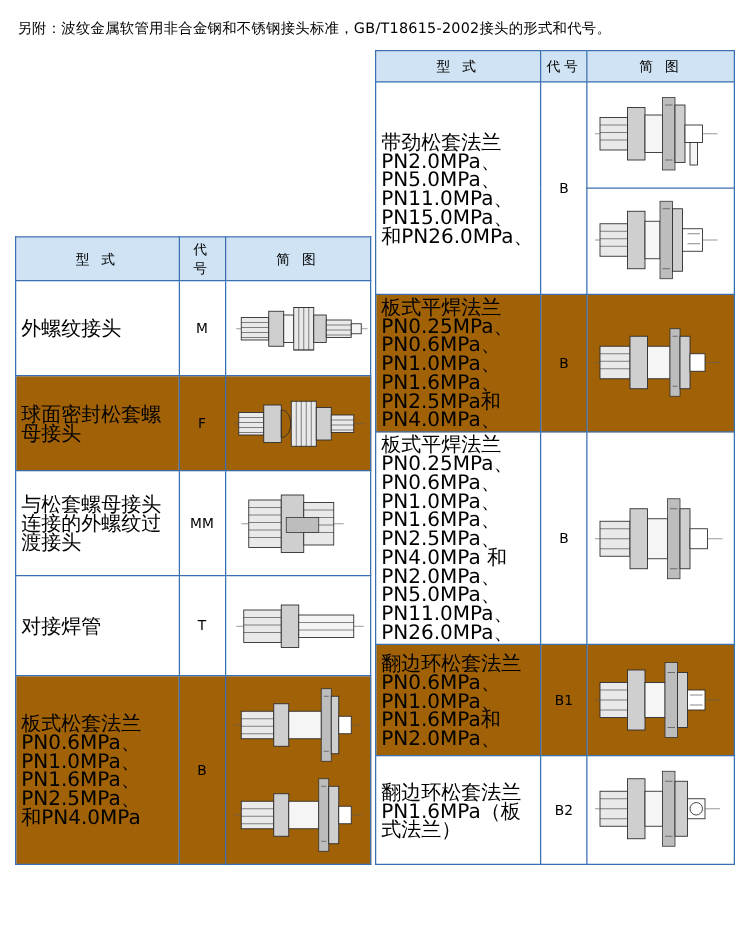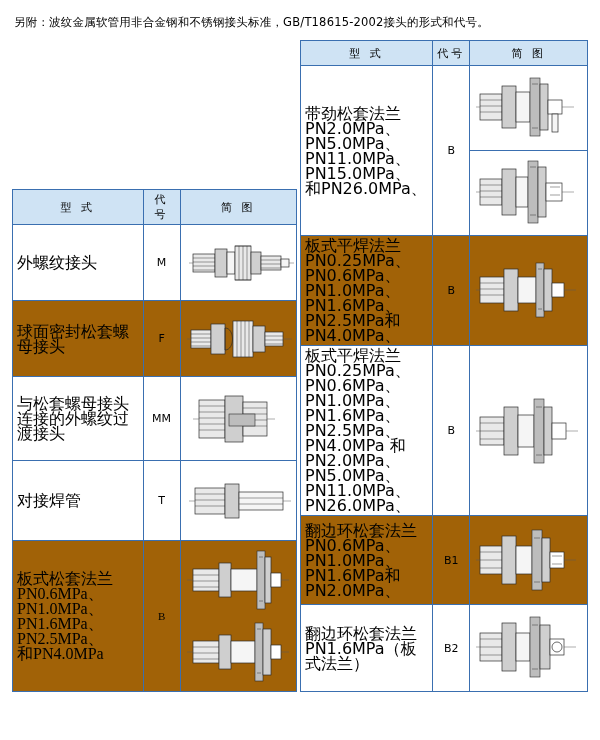--- a/index.html
+++ b/index.html
@@ -186,21 +186,21 @@
                 <path class="thin" d="M10 26h30M10 32h30M10 38h30"></path>
                 <rect class="darkfill" x="40" y="16" width="14" height="34"></rect>
                 <rect class="lightfill" x="54" y="24" width="44" height="18"></rect>
                 <path class="thin" d="M54 30h44M54 36h44"></path>
                 <path class="lnl" d="M4 33h6M98 33h8"></path>
               </svg>
             </div>
           </td>
         </tr>
 
-        <tr class="tint" style="height:150px;font-family:Liberation Serif, serif;">
+        <tr class="tint" style="height:150px;">
           <td class="type" style="white-space:pre-line;">板式松套法兰
 PN0.6MPa、PN1.0MPa、
 PN1.6MPa、PN2.5MPa、
 和PN4.0MPa</td>
           <td class="code">B</td>
           <td class="fig">
             <div class="figbox">
               <svg width="112" height="146" viewBox="0 0 112 146">
 
                 <rect class="bodyfill" x="8" y="26" width="26" height="22"></rect>

